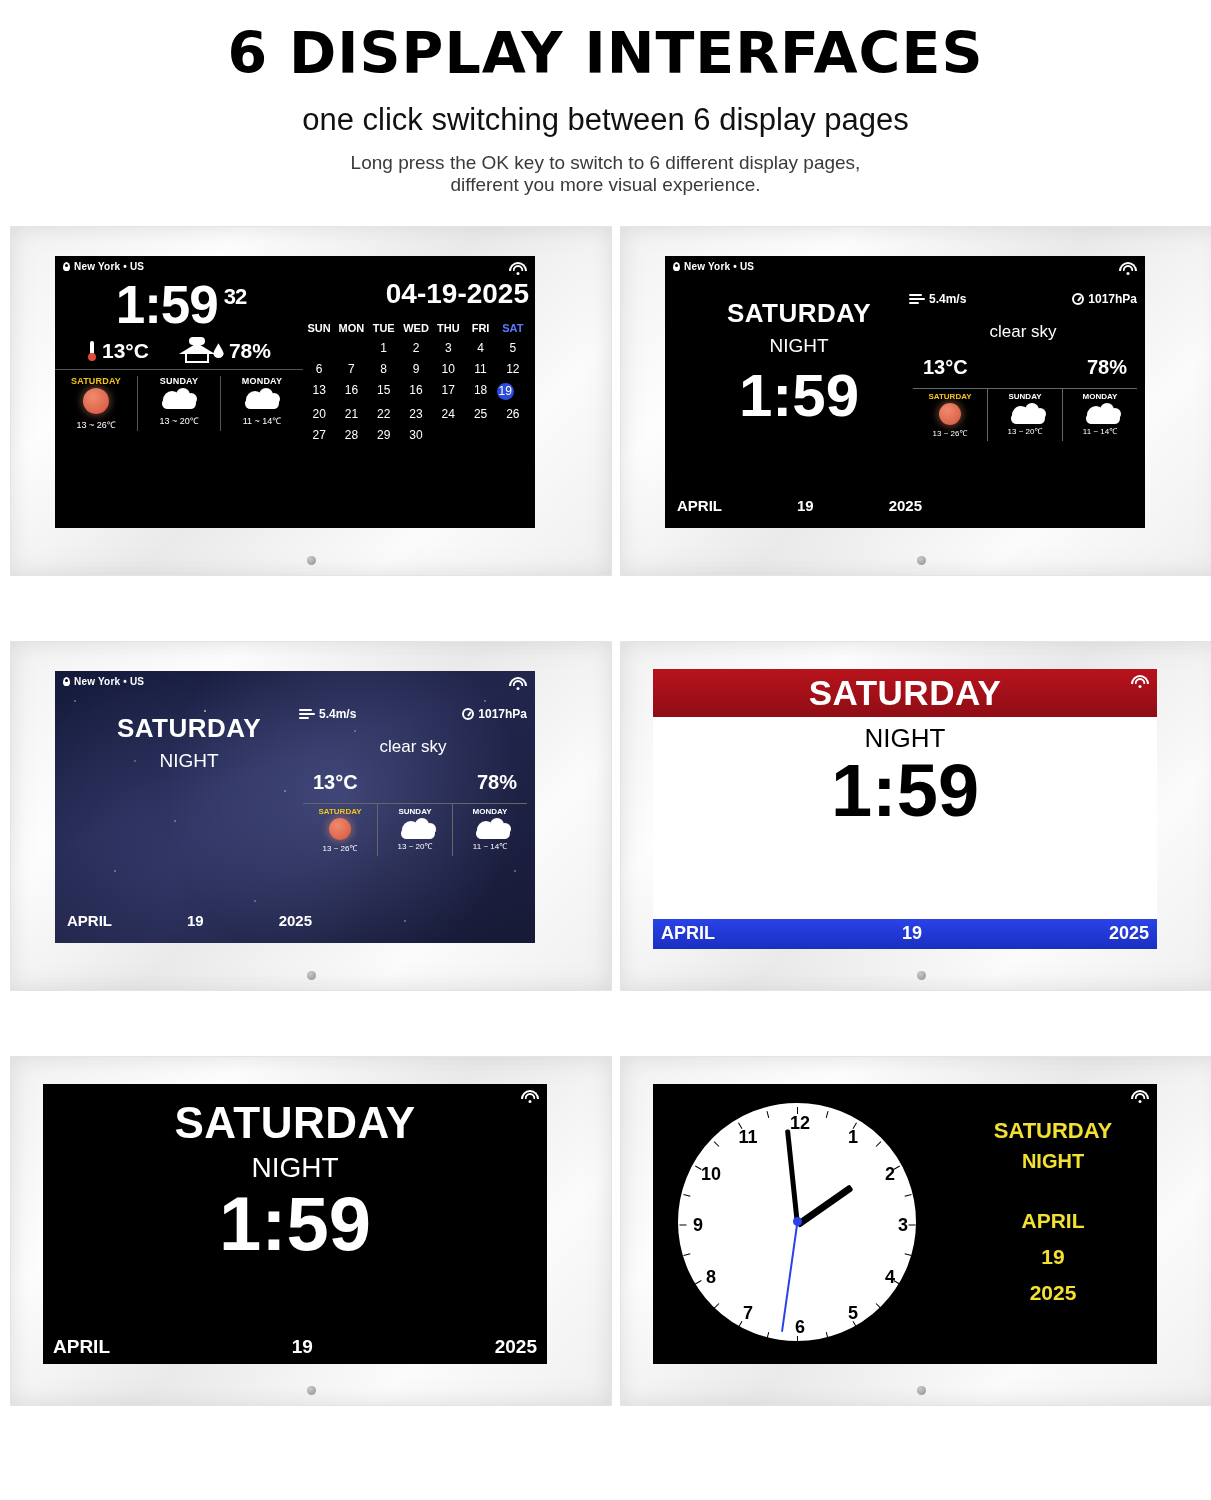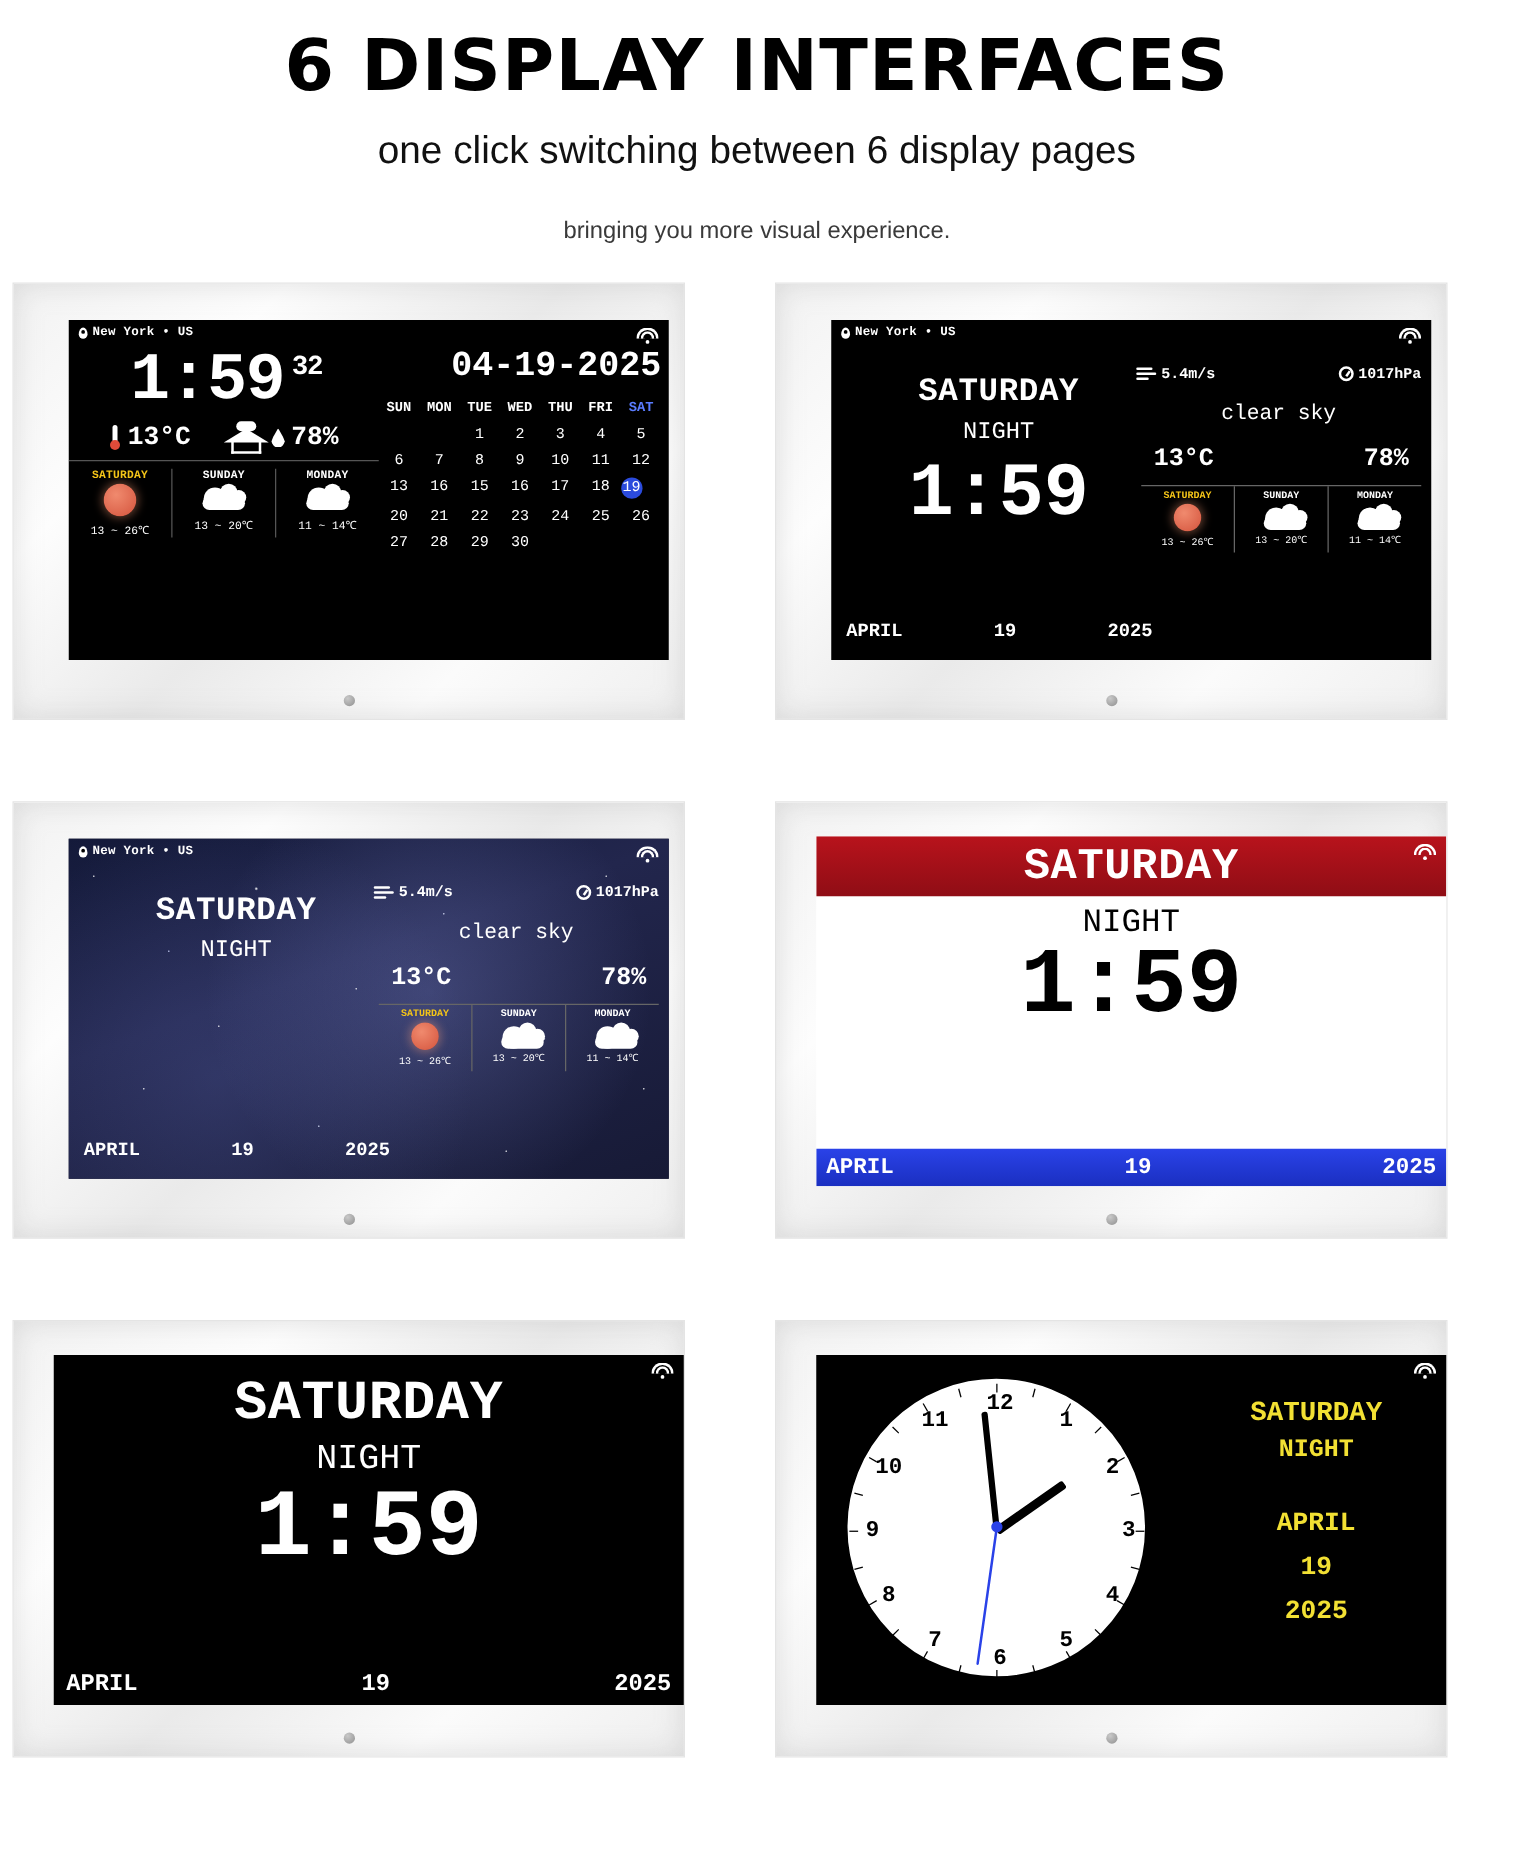--- a/index.html
+++ b/index.html
@@ -32,21 +32,21 @@
   }
   .grid {
     margin-top: 30px;
     display: grid;
     grid-template-columns: 580px 580px;
     grid-template-rows: 355px 355px 355px;
     column-gap: 30px;
     row-gap: 60px;
     padding-left: 10px;
   }
-  .frame-wrap { position: relative; width: 538px; height: 350px; font-family: Liberation Mono, monospace; }
+  .frame-wrap { position: relative; width: 602px; height: 350px; }
   .frame {
     position: absolute;
     inset: 0;
     background:
       linear-gradient(135deg, #f2f2f2 0%, #fdfdfd 25%, #eaeaea 50%, #fbfbfb 75%, #efefef 100%);
     border: 1px solid #e4e4e4;
     box-shadow: inset 0 0 22px rgba(170,170,170,0.35);
   }
   .frame::after {
     content: "";
@@ -302,22 +302,22 @@
     background:#fff; transform: rotate(35deg); transform-origin: bottom;
   }
 </style>
 </head>
 <body>
 
 <div class="header">
   <h1>6  DISPLAY INTERFACES</h1>
   <h2>one click switching between 6 display pages</h2>
   <p>
-    <br>
-    <span>bringing you more visual experience.</span>
+    <span>Long press the OK key to switch to 6 different display pages,</span><br>
+    <span>different you more visual experience.</span>
   </p>
 </div>
 
 <div class="grid">
 
   <div class="frame-wrap">
     <div class="frame"></div>
     <div class="screen">
       <div class="loc">
         <span class="pin"></span>

